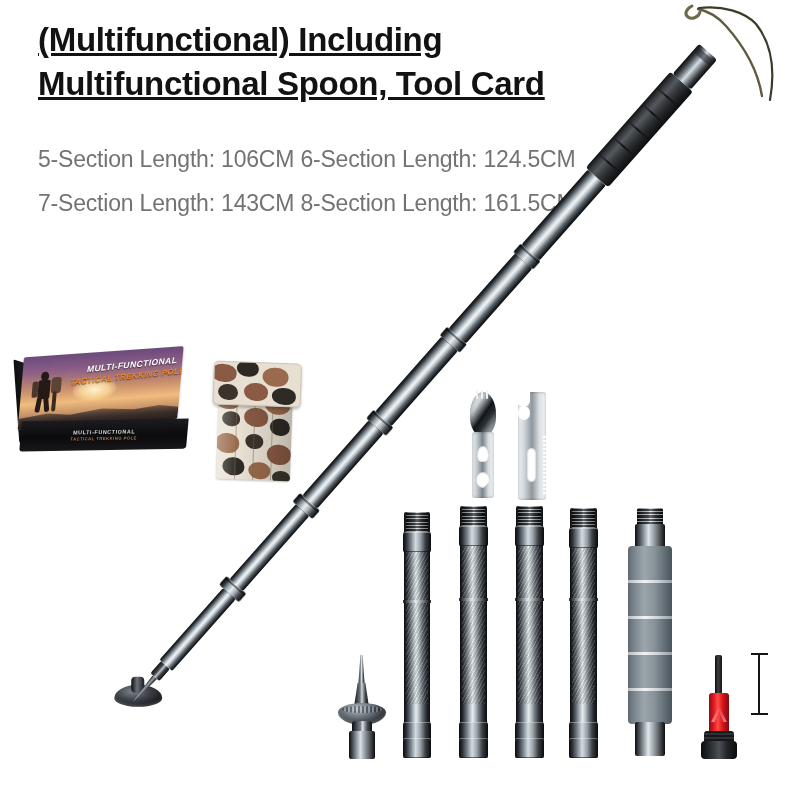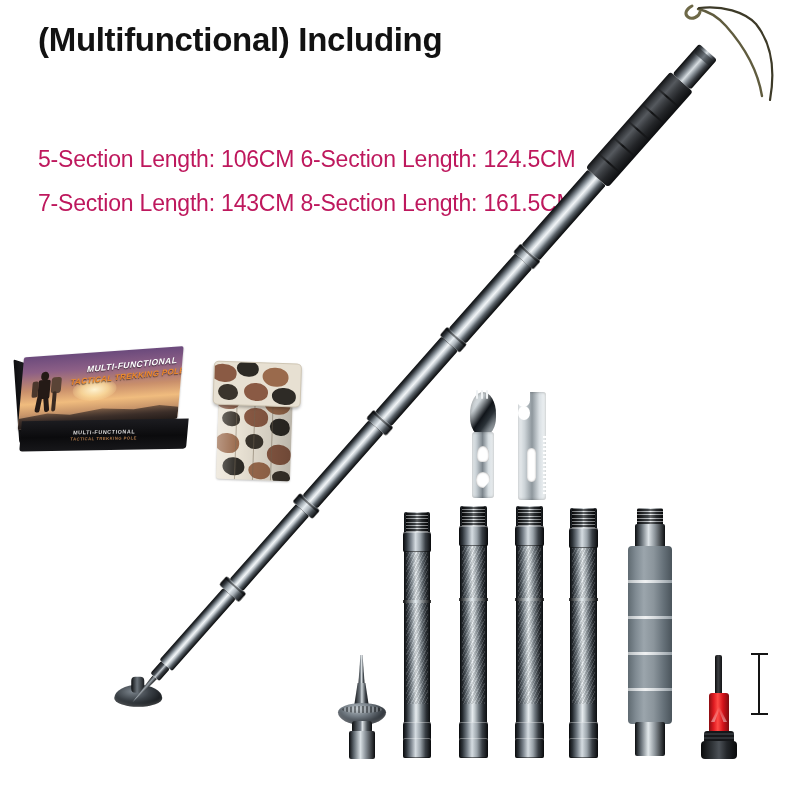--- a/index.html
+++ b/index.html
@@ -9,23 +9,23 @@
     background:#ffffff;
   }
   .stage{position:absolute;inset:0;}
 
   
   .headline{
     position:absolute;left:38px;top:18px;width:620px;
     font-size:33px;line-height:1.33;font-weight:700;color:#121212;
     letter-spacing:-0.3px;
   }
-  .headline div{white-space:nowrap;}
+  .headline div{white-space:nowrap;text-decoration:underline;}
   .specline{
-    position:absolute;left:38px;font-size:23px;color:#be185d;
+    position:absolute;left:38px;font-size:23px;color:#737373;
     font-weight:400;white-space:nowrap;letter-spacing:-0.2px;text-align:center;
   }
   .spec1{top:146px;}
   .spec2{top:190px;}
   .note{
     position:absolute;left:0;right:0;top:762px;text-align:center;
     font-size:17px;color:#131313;font-weight:400;letter-spacing:-0.1px;
   }
 
   
@@ -379,20 +379,21 @@
   .dimmark .cap-b{left:3px;bottom:0;width:17px;height:2px;}
   .dimmark .bar{left:10px;top:0;bottom:0;width:2px;}
 </style>
 </head>
 <body>
 
 <div class="stage">
 
   <div class="headline">
     <div>(Multifunctional) Including</div>
+    <div>Multifunctional Spoon, Tool Card</div>
   </div>
 
   <div class="specline spec1">5-Section Length: 106CM 6-Section Length: 124.5CM</div>
   <div class="specline spec2">7-Section Length: 143CM 8-Section Length: 161.5CM</div>
 
   <div class="pole-wrap">
     <svg width="800" height="800" style="position:absolute;left:0;top:0;">
       <path d="M762,96 C757,66 742,44 726,26 C718,17 708,11 698,9" fill="none" stroke="#605c3f" stroke-width="2.4" stroke-linecap="round"></path>
       <path d="M770,100 C775,72 772,44 756,24 C745,12 722,5 699,8" fill="none" stroke="#3d3a28" stroke-width="2.2" stroke-linecap="round"></path>
       <path d="M692,6 C686,9 684,14 688,17 C692,20 699,17 700,12" fill="none" stroke="#6e6948" stroke-width="3" stroke-linecap="round"></path>

